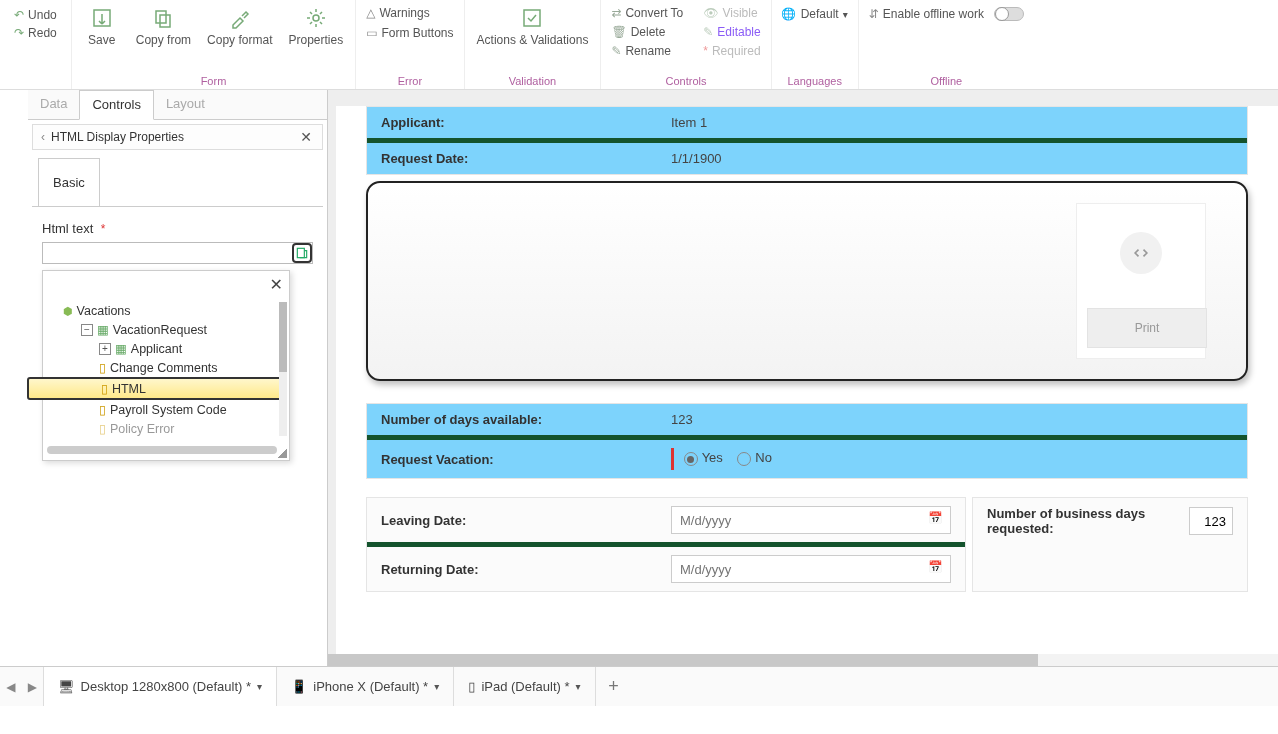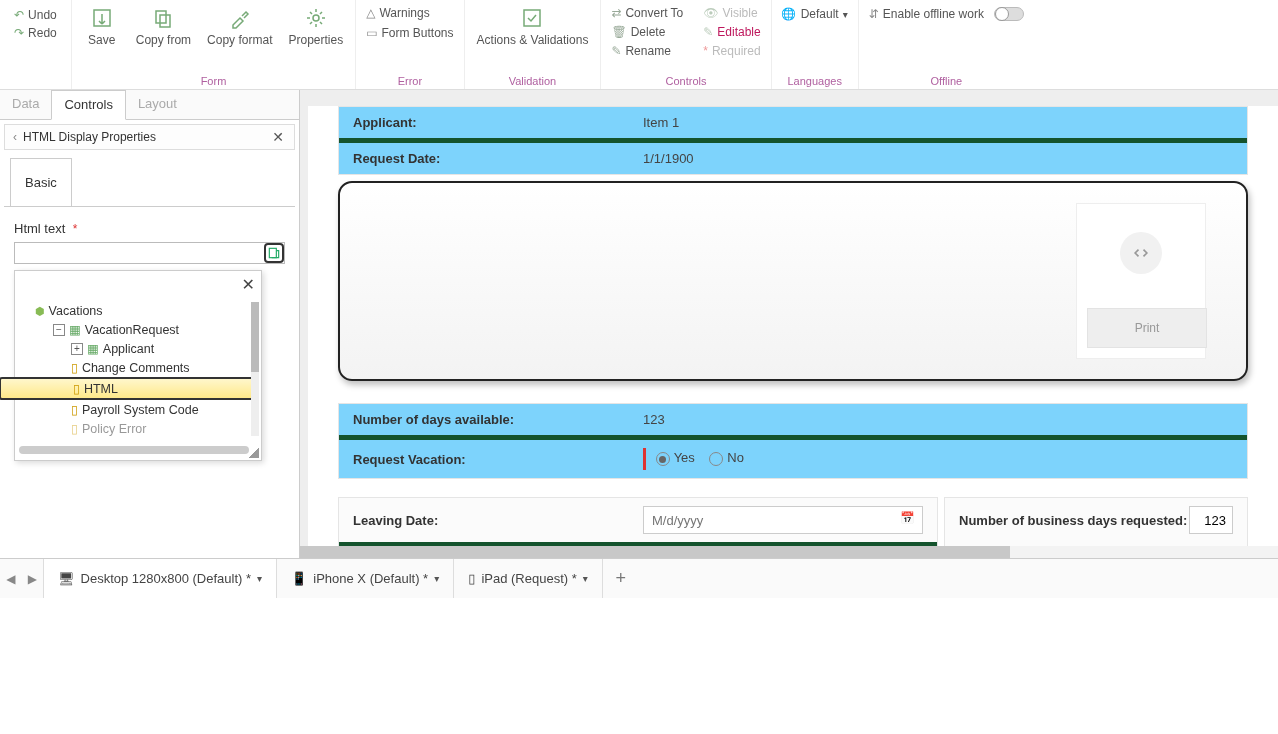--- a/index.html
+++ b/index.html
@@ -12,21 +12,21 @@
 .rg-label { text-align: center; color: #b060a0; font-size: 11px; padding-top: 2px; }
 .rbtn-sm { display: flex; align-items: center; gap: 4px; font-size: 12px; color: #555; cursor: pointer; padding: 1px 2px; }
 .rbtn-v { display: flex; flex-direction: column; align-items: center; gap: 2px; font-size: 12px; color: #555; cursor: pointer; padding: 2px 4px; min-width: 44px; }
 .ricon { width: 26px; height: 26px; display: flex; align-items: center; justify-content: center; color: #7a7; }
 .ricon svg { width: 24px; height: 24px; }
 .undo-stack { display: flex; flex-direction: column; gap: 2px; padding: 4px 4px 0 4px; }
 .toggle { width: 30px; height: 14px; border-radius: 8px; background: #ddd; border: 1px solid #bbb; display: inline-block; position: relative; margin-left: 6px; }
 .toggle::after { content:""; width:12px; height:12px; border-radius:50%; background:#fff; border:1px solid #999; position:absolute; left:0; top:-1px; }
 
 
-.workspace { display: flex; height: 468px; }
+.workspace { display: flex; height: 576px; margin-left: 28px; }
 .leftcol { width: 300px; border-right: 1px solid #ccc; display: flex; flex-direction: column; }
 .left-tabs { display: flex; border-bottom: 1px solid #ccc; background: #fafafa; height: 30px; }
 .left-tab { padding: 6px 12px; color: #aaa; font-size: 13px; }
 .left-tab.active { background: #fff; border: 1px solid #ccc; border-bottom: 1px solid #fff; color: #333; margin-bottom: -1px; }
 .prop-panel { flex: 1; padding: 4px; }
 .prop-header { display: flex; align-items: center; justify-content: space-between; border: 1px solid #ddd; padding: 4px 8px; background: #fdfdfd; }
 .prop-close { width:16px; height:16px; display:flex; align-items:center; justify-content:center; color:#555; cursor:pointer; font-size:14px; }
 .prop-tabs { margin:8px 6px 0; }
 .prop-tab { display:inline-block; padding:16px 14px; border:1px solid #ccc; border-bottom:none; background:#fff; font-size:13px; }
 .prop-body { border-top:1px solid #ccc; padding: 14px 10px; }
@@ -187,21 +187,21 @@
             <span>Rename</span>
           </div>
       </div>
       <div style="display:flex;flex-direction:column;gap:3px">
         <div class="rbtn-sm">
             <span style="color:#bcb">👁</span>
             <span style="color:#bbb">Visible</span>
           </div>
         <div class="rbtn-sm">
             <span style="color:#bcb">✎</span>
-            <span style="color:#be185d">Editable</span>
+            <span style="color:#8b5cf6">Editable</span>
           </div>
         <div class="rbtn-sm">
             <span style="color:#e99">*</span>
             <span style="color:#bbb">Required</span>
           </div>
       </div>
     </div>
     <div class="rg-label">Controls</div>
   </div>
 
@@ -383,17 +383,17 @@
     <span>Desktop 1280x800 (Default) *</span>
     <span class="chev">▾</span>
   </div>
   <div class="dev-tab">
     <span>📱</span>
     <span>iPhone X (Default) *</span>
     <span class="chev">▾</span>
   </div>
   <div class="dev-tab">
     <span>▯</span>
-    <span>iPad (Request) *</span>
+    <span>iPad (Default) *</span>
     <span class="chev">▾</span>
   </div>
   <div class="add-tab">+</div>
 </div>
 
 </body></html>

